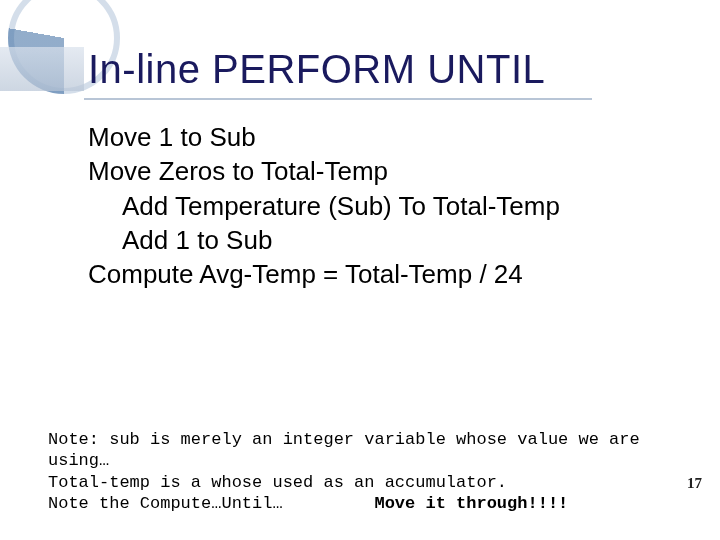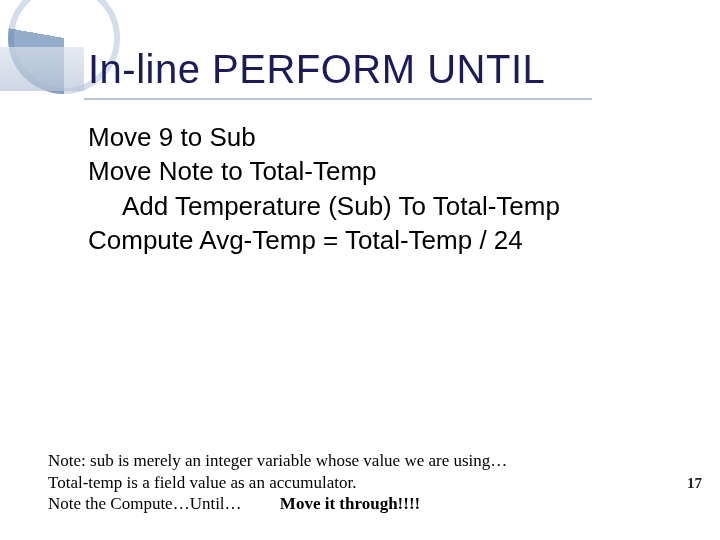--- a/index.html
+++ b/index.html
@@ -86,21 +86,21 @@
     color: #000;
     line-height: 1.32;
   }
   .body .indent { padding-left: 34px; }
   
   .note {
     position: absolute;
     bottom: 26px;
     left: 48px;
     right: 64px;
-    font-family: Liberation Serif, serif;
+    font-family: Liberation Mono, monospace;
     font-size: 17px;
     color: #000;
     line-height: 1.25;
     margin-top: 24px;
   }
   .note .row3 { white-space: pre; }
   .note b { font-weight: bold; }
   
   .page-num {
     position: absolute;
@@ -122,27 +122,28 @@
     <div class="wedge"></div>
   </div>
 
   <div class="title-bar">
     <div class="title-bar-stripe"></div>
     <div class="title-text">In-line PERFORM UNTIL</div>
     <div class="title-underline"></div>
   </div>
 
   <div class="body">
-    <div>Move 9 to Sub</div>
-    <div>Move Note to Total-Temp</div>
+    <div>Move 1 to Sub</div>
+    <div>Move Zeros to Total-Temp</div>
     <div class="indent">Add Temperature (Sub) To Total-Temp</div>
+    <div class="indent">Add 1 to Sub</div>
     <div>Compute Avg-Temp = Total-Temp / 24</div>
   </div>
 
   <div class="note">
     <div>Note:  sub is merely an integer variable whose value we are using…</div>
-    <div>Total-temp is a field value as an accumulator.</div>
+    <div>Total-temp is a whose used as an accumulator.</div>
     <div class="row3"><span>Note the Compute…Until…         </span><b>Move it through!!!!</b></div>
   </div>
 
   <div class="page-num">17</div>
 
 </div>
 
 </body></html>

